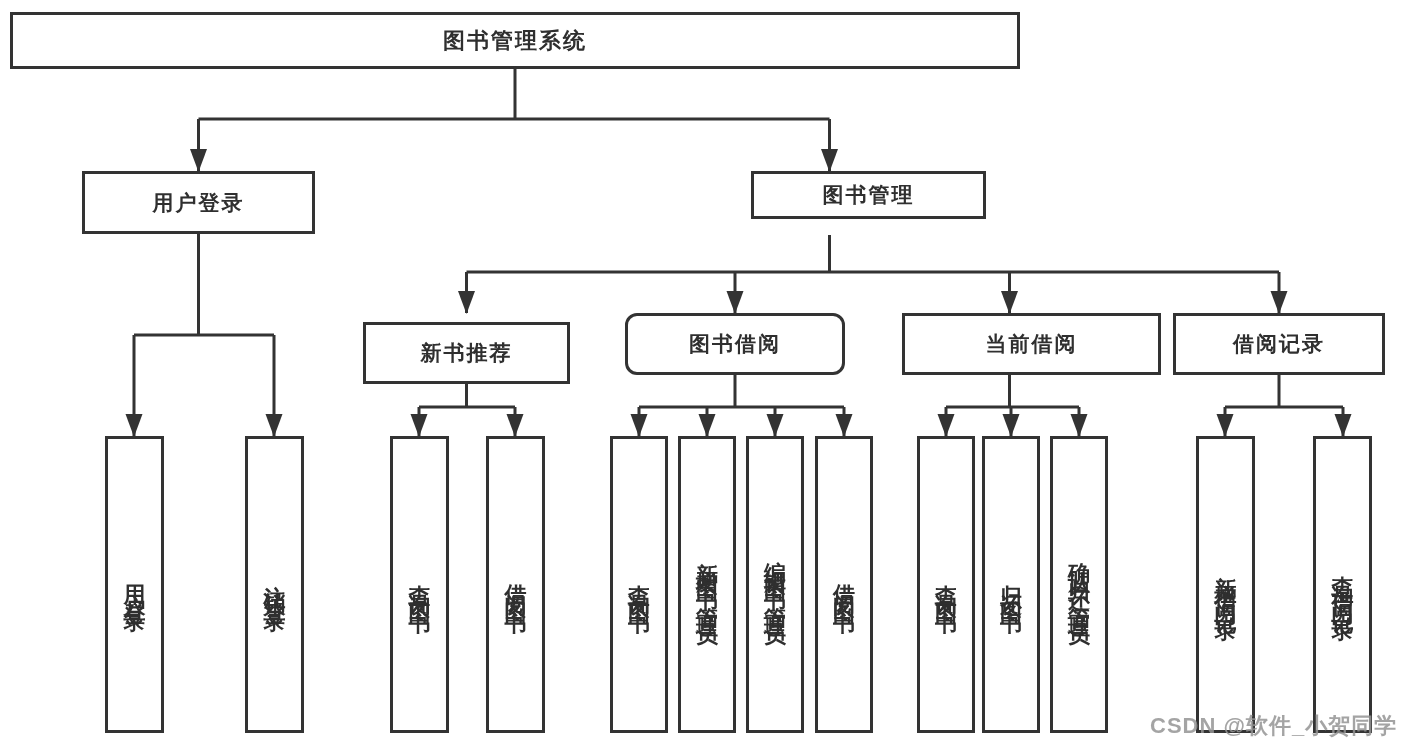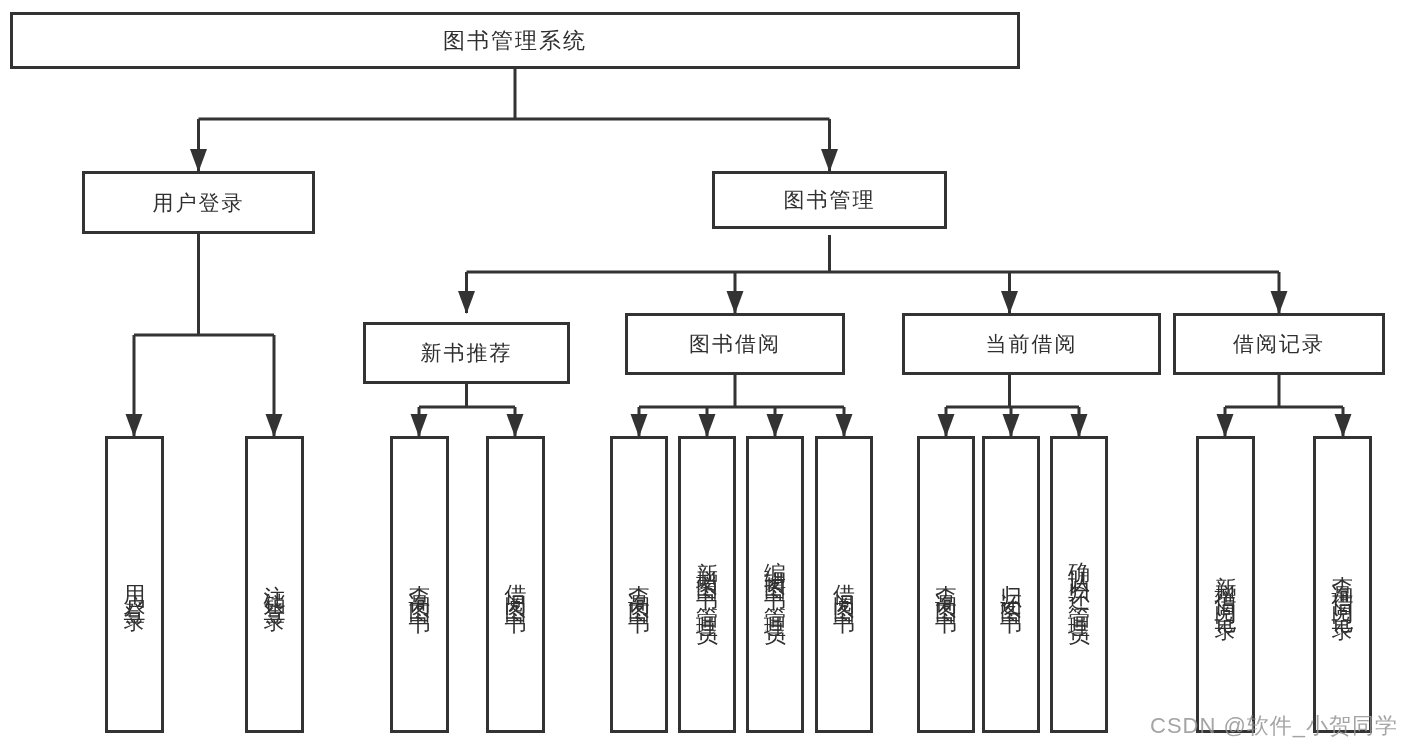--- a/index.html
+++ b/index.html
@@ -1,21 +1,21 @@
 <!DOCTYPE html>
 <html><head>
 <meta charset="utf-8">
 <style>
   html,body { margin:0; padding:0; }
   body {
     width:1405px; height:747px; background:#ffffff;
     font-family:"Liberation Sans", sans-serif;
     overflow:hidden;
   }
-  .stage { position:relative; width:1405px; height:747px; background:#ffffff; }
+  .stage { position:relative; width:1405px; height:747px; background:#ffffff;font-weight:bold; }
   svg.connectors { position:absolute; left:0; top:0; z-index:1; }
   .hnode {
     position:absolute; box-sizing:border-box; z-index:2;
     background:#ffffff; border:3px solid #333333;
     display:flex; align-items:center; justify-content:center;
     font-size:21px; color:#2f2f2f; letter-spacing:2px; white-space:nowrap;
   }
   .vnode {
     position:absolute; box-sizing:border-box; z-index:2;
     background:#ffffff; border:3px solid #333333;
@@ -66,24 +66,24 @@
       <polygon points="1002.5,414 1019.5,414 1011,437"></polygon>
       <polygon points="1070.5,414 1087.5,414 1079,437"></polygon>
       <polygon points="1216.5,414 1233.5,414 1225,437"></polygon>
       <polygon points="1334.5,414 1351.5,414 1343,437"></polygon>
     </g>
   </svg>
 
   <div class="hnode" style="left:10px; top:12px; width:1010px; height:57px; font-size:22px;">图书管理系统</div>
 
   <div class="hnode" style="left:82px; top:171px; width:233px; height:63px;">用户登录</div>
-  <div class="hnode" style="left:712px; top:171px; width:235px; height:58px;text-align:right;">图书管理</div>
+  <div class="hnode" style="left:751px; top:171px; width:235px; height:48px;text-align:right;">图书管理</div>
 
   <div class="hnode" style="left:363px; top:322px; width:207px; height:62px;">新书推荐</div>
-  <div class="hnode" style="left:625px; top:313px; width:220px; height:62px;">图书借阅</div>
+  <div class="hnode" style="left:625px; top:313px; width:220px; height:62px;border-radius:12px;">图书借阅</div>
   <div class="hnode" style="left:902px; top:313px; width:259px; height:62px;">当前借阅</div>
   <div class="hnode" style="left:1173px; top:313px; width:212px; height:62px;">借阅记录</div>
 
   <div class="vnode" style="left:105px; top:436px; width:59px; height:297px;">
     <span>用户登录</span>
   </div>
   <div class="vnode" style="left:245px; top:436px; width:59px; height:297px;">
     <span>注销登录</span>
   </div>
 

